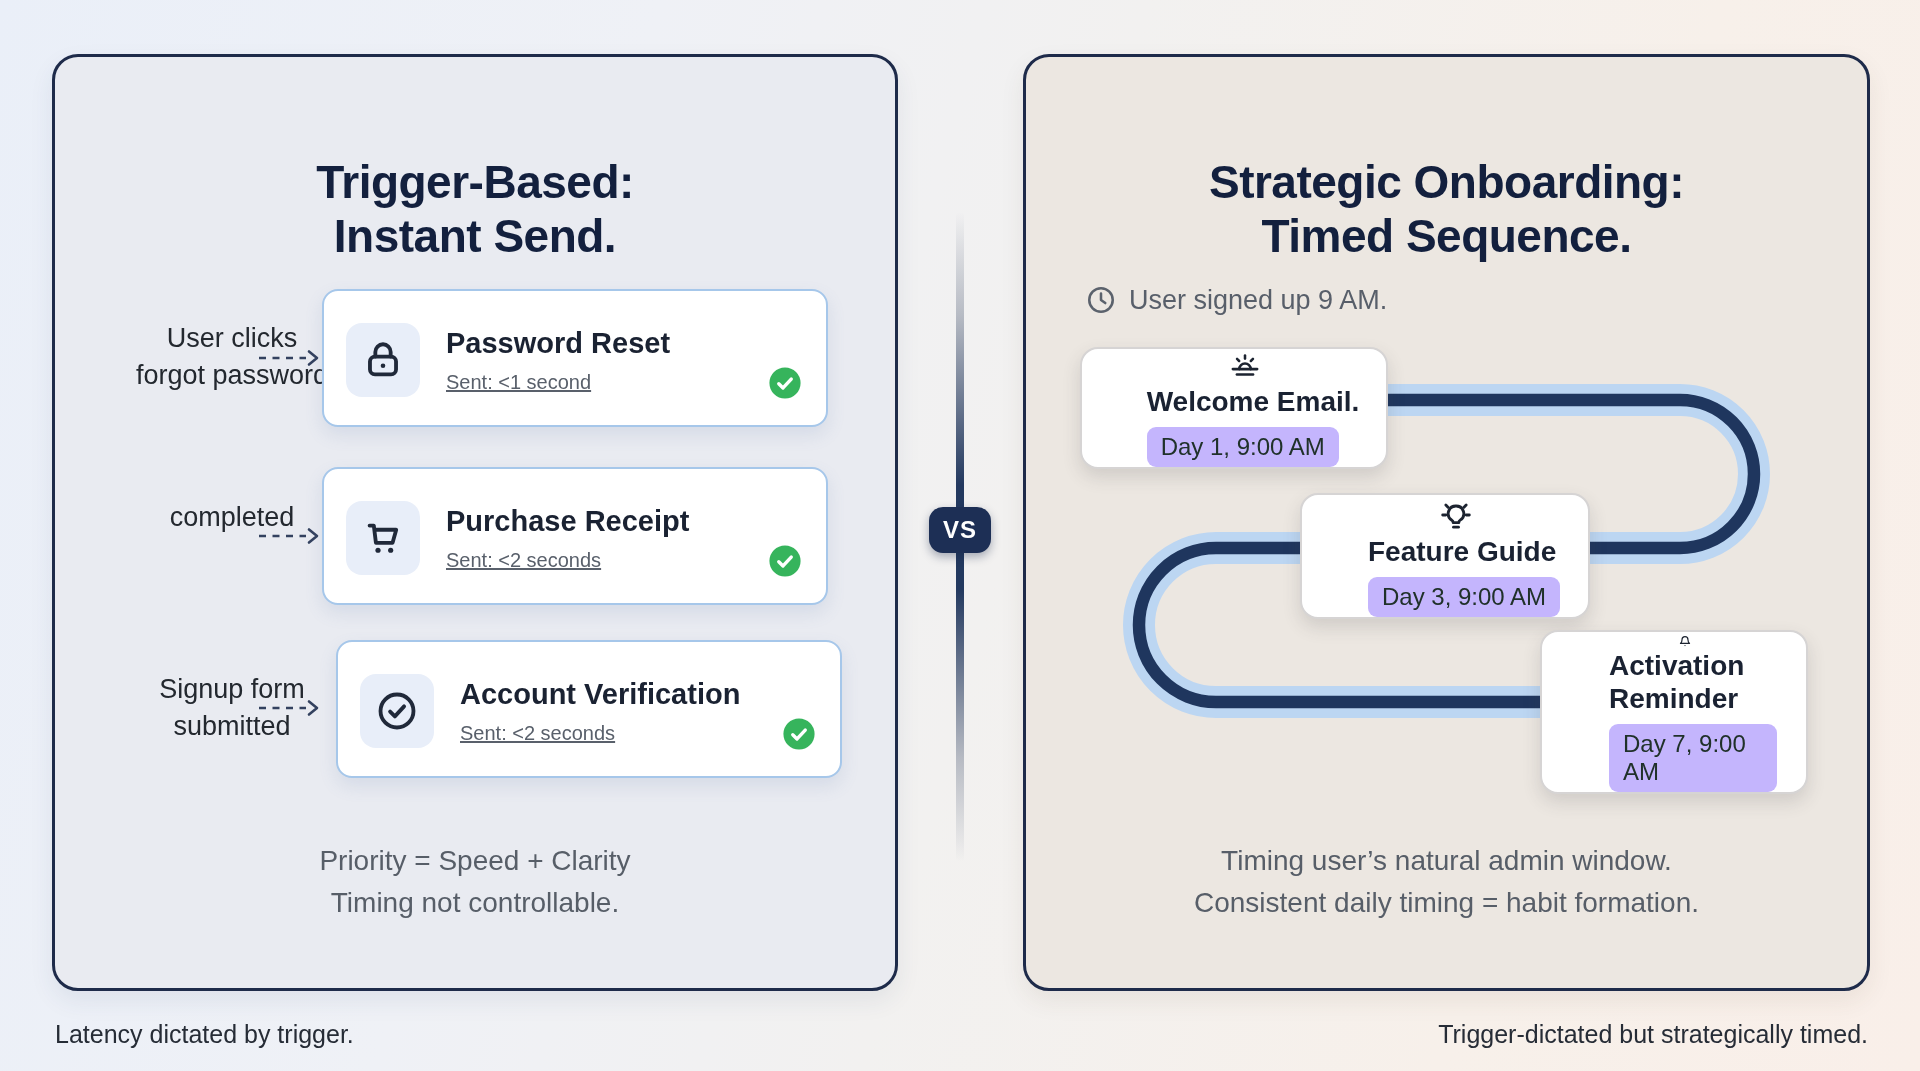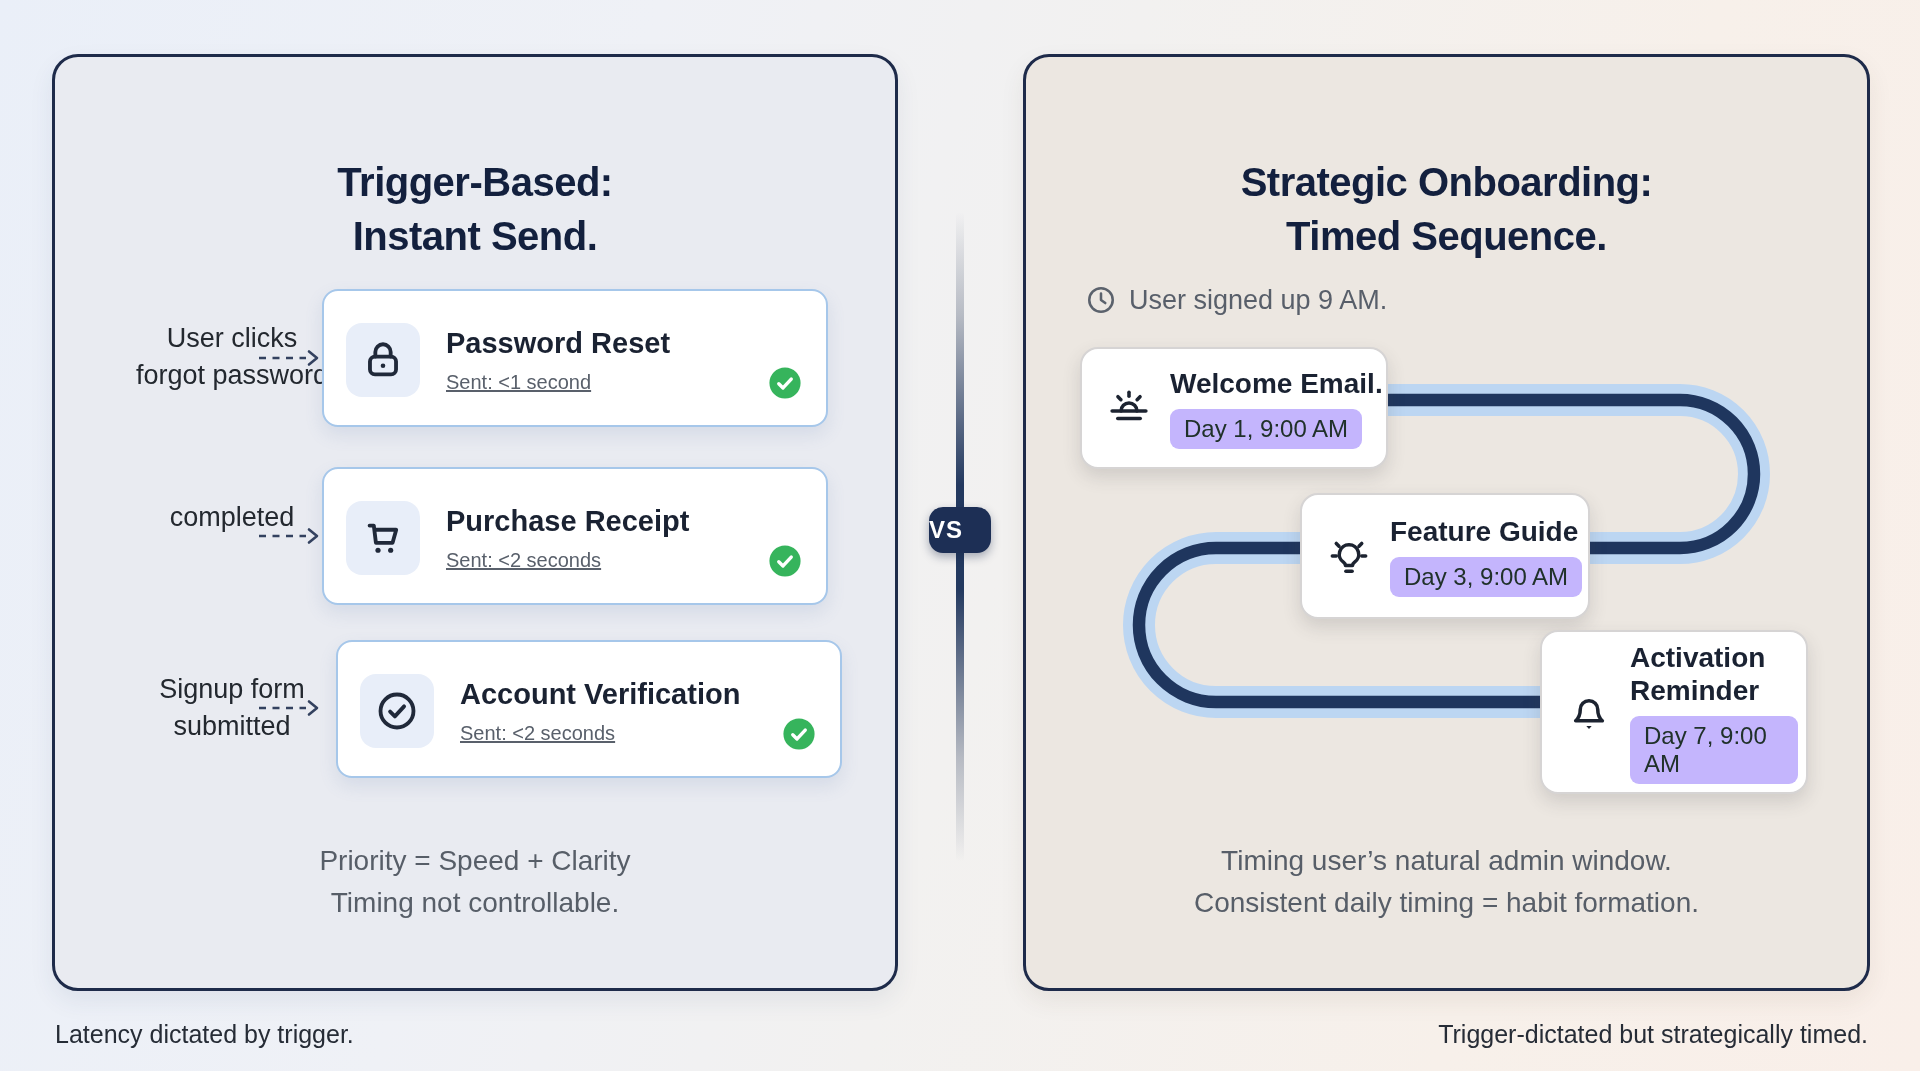--- a/index.html
+++ b/index.html
@@ -5,46 +5,46 @@
   html,body{margin:0;padding:0;}
   body{
     width:1920px;height:1071px;position:relative;overflow:hidden;
     font-family:"Liberation Sans","DejaVu Sans",sans-serif;
     background:linear-gradient(105deg,#eaeff8 0%,#eff1f6 30%,#f2f1f0 52%,#f7f0ea 78%,#f9efe9 100%);
   }
   .panel{position:absolute;top:54px;height:937px;border:3px solid #1e2b4a;border-radius:26px;box-sizing:border-box;}
   .panel-left{left:52px;width:846px;background:#e9ebf1;box-shadow:0 10px 24px rgba(40,60,100,.08);}
   .panel-right{left:1023px;width:847px;background:#ece7e1;box-shadow:0 10px 24px rgba(80,60,40,.08);}
   .panel-title{position:absolute;top:98px;left:0;width:100%;text-align:center;
-    font-size:40px;line-height:54px;font-weight:bold;color:#13203e;letter-spacing:-.5px;}
+    font-size:46px;line-height:54px;font-weight:bold;color:#13203e;letter-spacing:-.5px;}
   
   .trigger-label{position:absolute;width:300px;text-align:center;font-size:27px;line-height:37px;color:#23282f;}
   .arrow{position:absolute;width:62px;height:24px;}
   .t-card{position:absolute;width:506px;height:138px;background:#ffffff;border:2px solid #a6c7ea;border-radius:16px;
     box-sizing:border-box;box-shadow:0 8px 18px rgba(90,120,170,.14);display:flex;align-items:center;padding:4px 24px 0 22px;}
   .icon-square{width:74px;height:74px;border-radius:16px;background:#e8eef9;display:flex;align-items:center;justify-content:center;flex:0 0 auto;}
   .t-card-text{margin-left:26px;display:flex;flex-direction:column;gap:11px;}
   .t-card-title{font-size:29px;font-weight:bold;color:#1a2232;}
   .t-card-status{font-size:20px;color:#59606b;text-decoration:underline;}
   .check-badge{position:absolute;right:24px;bottom:25px;width:34px;height:34px;}
   .summary{position:absolute;top:840px;width:100%;text-align:center;font-size:28px;line-height:42px;color:#575e68;}
   .footer-note{position:absolute;top:1020px;font-size:25px;color:#262c36;}
   .footer-left{left:55px;}
   .footer-right{right:52px;text-align:right;}
   
   .divider-line{position:absolute;left:956px;top:212px;width:8px;height:650px;border-radius:4px;
     background:linear-gradient(180deg,rgba(110,120,140,0) 0%,rgba(110,120,140,.45) 16%,#23395f 42%,#23395f 58%,rgba(110,120,140,.45) 84%,rgba(110,120,140,0) 100%);}
   .vs-badge{position:absolute;left:929px;top:507px;width:62px;height:46px;border-radius:14px;background:#1d2f55;
-    display:flex;align-items:center;justify-content:flex-start;color:#ffffff;font-size:24px;font-weight:bold;letter-spacing:1px;
+    display:flex;align-items:center;justify-content:center;color:#ffffff;font-size:24px;font-weight:bold;letter-spacing:1px;
     box-shadow:0 4px 10px rgba(20,35,70,.35);z-index:5;}
   
   .signup-note{position:absolute;left:1085px;top:284px;display:flex;align-items:center;gap:12px;font-size:27px;color:#585f6a;z-index:3;}
   .path-svg{position:absolute;left:0;top:0;z-index:1;pointer-events:none;}
   .s-card{position:absolute;background:#ffffff;border:2px solid #d6d4d4;border-radius:18px;box-sizing:border-box;
-    box-shadow:0 8px 18px rgba(60,60,70,.16);display:flex;align-items:center;padding-left:22px;z-index:2;}
+    box-shadow:0 8px 18px rgba(60,60,70,.16);display:flex;align-items:center;padding-left:22px;z-index:2;flex-direction:column;}
   .s-card-text{margin-left:16px;display:flex;flex-direction:column;align-items:flex-start;gap:9px;}
   .s-card-title{font-size:28px;line-height:33px;font-weight:bold;color:#1a2232;}
   .day-badge{display:inline-block;background:#c4b5fd;color:#20312a;font-size:24px;padding:6px 14px;border-radius:9px;}
   .z2{z-index:2;}
 </style>
 </head>
 <body>
 
 <div class="panel panel-left">
   <div class="panel-title">

